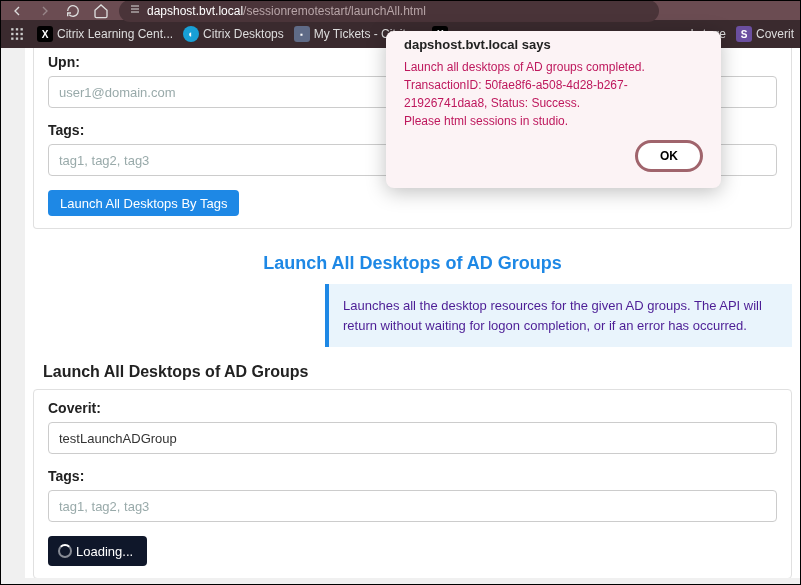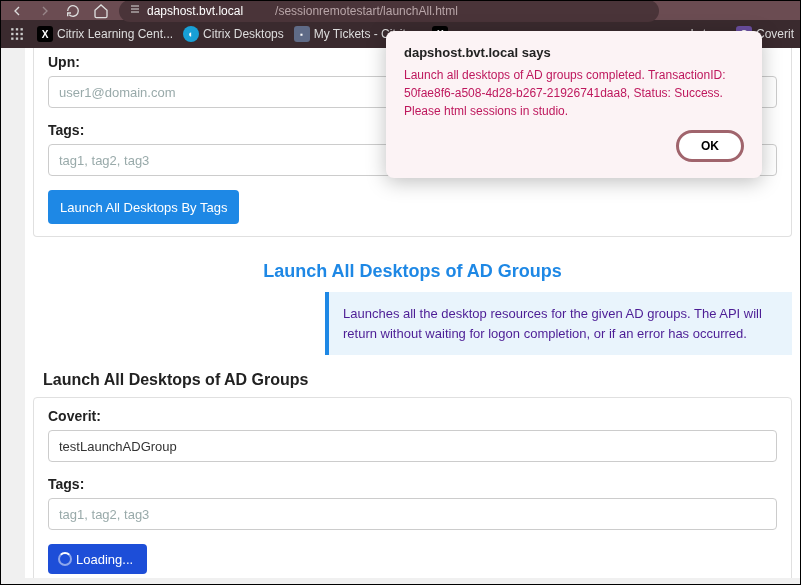--- a/index.html
+++ b/index.html
@@ -3,50 +3,50 @@
 <meta charset="utf-8">
 <style>
   * { box-sizing: border-box; margin: 0; padding: 0; font-family: -apple-system, Segoe UI, Arial, sans-serif; }
   body { width: 801px; height: 585px; overflow: hidden; background: #f0f0f0; border: 1px solid #000; position: relative; }
 
   .browser-top { background: #6b4c52; height: 19px; display: flex; align-items: center; padding: 0 6px; gap: 8px; }
   .nav-ico { width: 20px; height: 20px; display: flex; align-items: center; justify-content: center; color: #ccc; }
   .nav-ico svg { width: 16px; height: 16px; }
   .addr { background: #4a3439; border-radius: 14px; flex: 1; height: 22px; display: flex; align-items: center; padding: 0 10px; color: #ddd; font-size: 12px; max-width: 540px; }
   .addr .domain { color: #fff; }
-  .addr .path { color: #b8a5a8; padding-left: 32px; }
+  .addr .path { color: #b8a5a8; }
   .addr .lock { margin-right: 6px; }
 
   .bookmarks { background: #3a2a2e; height: 28px; display: flex; align-items: center; padding: 0 6px; gap: 10px; font-size: 12px; color: #ddd; }
   .bm { display: flex; align-items: center; gap: 4px; cursor: pointer; white-space: nowrap; overflow: hidden; }
   .bm .ico { width: 16px; height: 16px; display: flex; align-items: center; justify-content: center; font-size: 10px; border-radius: 3px; }
   .ico.x { background: #000; color: #fff; font-weight: bold; }
   .ico.cw { background: #18a0d6; border-radius: 50%; color: #fff; font-size: 9px; }
   .ico.mt { background: #5f6b87; color: #fff; font-size: 8px; }
   .ico.s { background: #6b4fa0; color: #fff; font-weight: bold; }
   .bm-grid { width: 20px; height: 20px; color: #ccc; display: flex; align-items: center; justify-content: center; }
   .bm-spacer { flex: 1; }
 
   .page { background: #fff; height: calc(585px - 27px - 28px); overflow: hidden; margin-left: 24px; }
   .card { background: #fff; border: 1px solid #e0e0e0; border-radius: 4px; margin: 0 8px 8px 8px; padding: 12px 14px; }
   .card.first { border-top: none; border-radius: 0 0 4px 4px; margin-top: 0; padding-top: 2px; }
 
   .lbl { font-size: 14px; font-weight: bold; color: #222; margin-bottom: 6px; margin-top: 4px; }
   .inp { width: 100%; border: 1px solid #ccc; border-radius: 4px; height: 32px; padding: 0 10px; font-size: 13px; color: #333; background: #fff; }
   .inp::placeholder { color: #9aa; }
-  .btn-primary { background: #1e88e5; color: #fff; border: none; border-radius: 4px; height: 34px; padding: 0 12px; font-size: 13px; margin-top: 14px; cursor: pointer; }
-  .btn-loading { background: #1d4ed8; color: #fff; border: none; border-radius: 4px; height: 30px; padding: 0 14px 0 10px; font-size: 13px; margin-top: 14px; display: inline-flex; align-items: center; gap: 4px; }
+  .btn-primary { background: #1e88e5; color: #fff; border: none; border-radius: 4px; height: 26px; padding: 0 12px; font-size: 13px; margin-top: 14px; cursor: pointer; }
+  .btn-loading { background: #0f172a; color: #fff; border: none; border-radius: 4px; height: 30px; padding: 0 14px 0 10px; font-size: 13px; margin-top: 14px; display: inline-flex; align-items: center; gap: 4px; }
   .spinner { width: 14px; height: 14px; border: 2px solid rgba(255,255,255,0.5); border-top-color: #fff; border-radius: 50%; }
 
   .section-title { color: #1e88e5; font-size: 18px; font-weight: bold; text-align: center; margin: 24px 0 10px 0; }
   .info-box { background: #e9f4fc; border-left: 4px solid #1e88e5; padding: 12px 14px; margin: 0 8px 16px 300px; font-size: 13px; color: #4c1d95; line-height: 1.5; }
 
   .fieldset-title { font-size: 16px; font-weight: bold; color: #222; padding: 0 8px 8px 18px; }
 
-  .alert { position: absolute; top: 30px; left: 385px; width: 376px; background: #fcf3f5; border-radius: 8px; box-shadow: 0 4px 20px rgba(0,0,0,0.25); padding: 14px 18px 16px 18px; z-index: 10; }
+  .alert { position: absolute; top: 30px; left: 385px; width: 335px; background: #fcf3f5; border-radius: 8px; box-shadow: 0 4px 20px rgba(0,0,0,0.25); padding: 6px 18px 16px 18px; z-index: 10; }
   .alert-title { font-size: 13px; font-weight: 600; color: #222; margin-bottom: 6px; }
   .alert-body { font-size: 12px; color: #be185d; line-height: 1.5; }
   .alert-actions { display: flex; justify-content: flex-end; margin-top: 10px; }
   .btn-ok { background: #fff; color: #000000; border: 3px solid #a0646c; border-radius: 18px; height: 32px; padding: 0 22px; font-size: 12px; font-weight: bold; cursor: pointer; }
 </style>
 </head>
 <body>
 
 <div class="browser-top">
   <div class="nav-ico">

